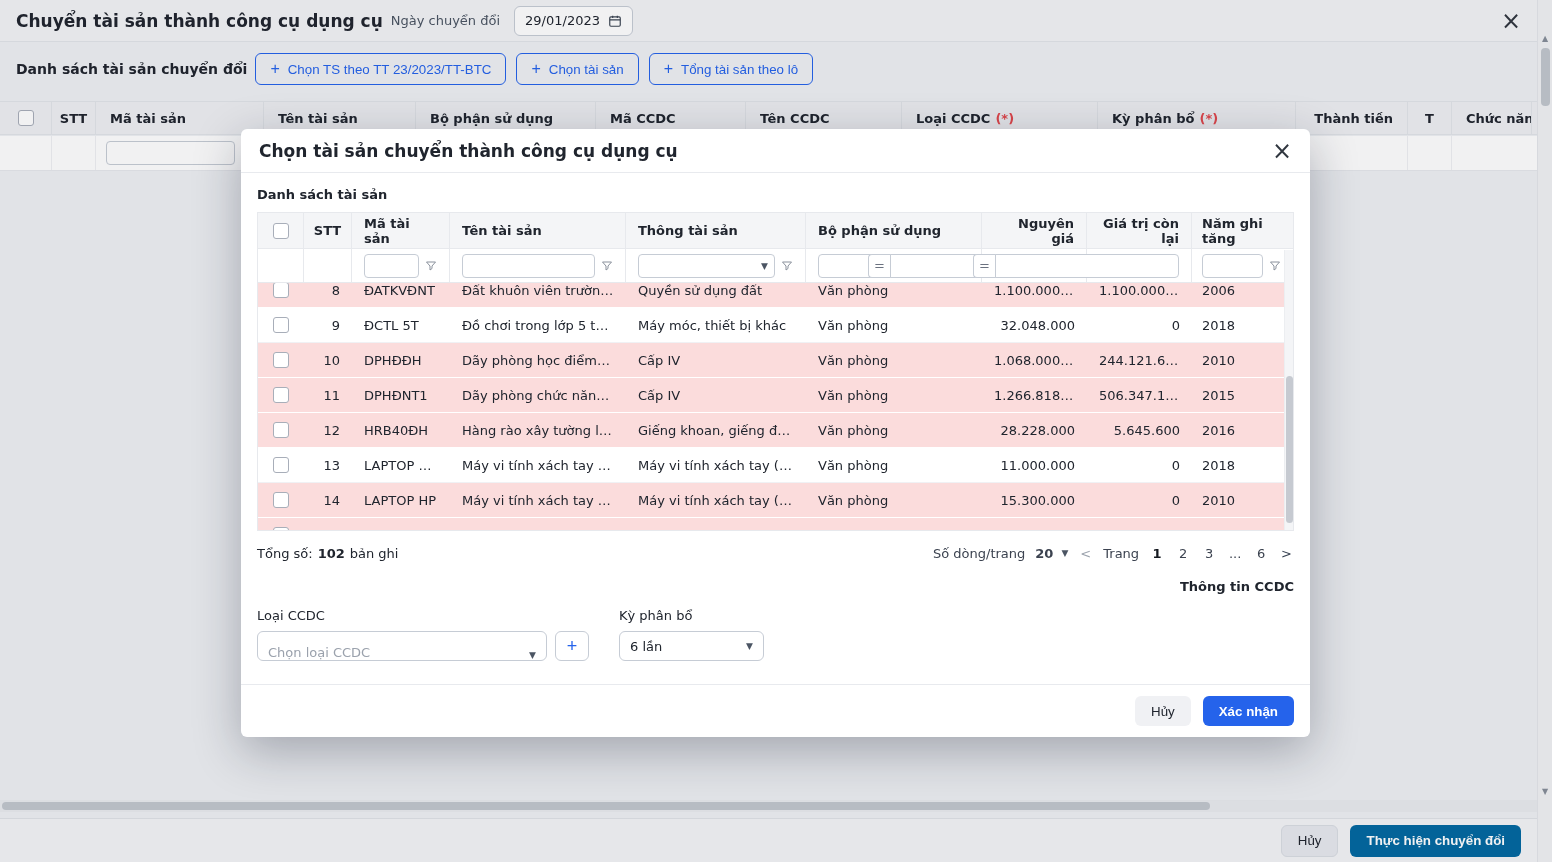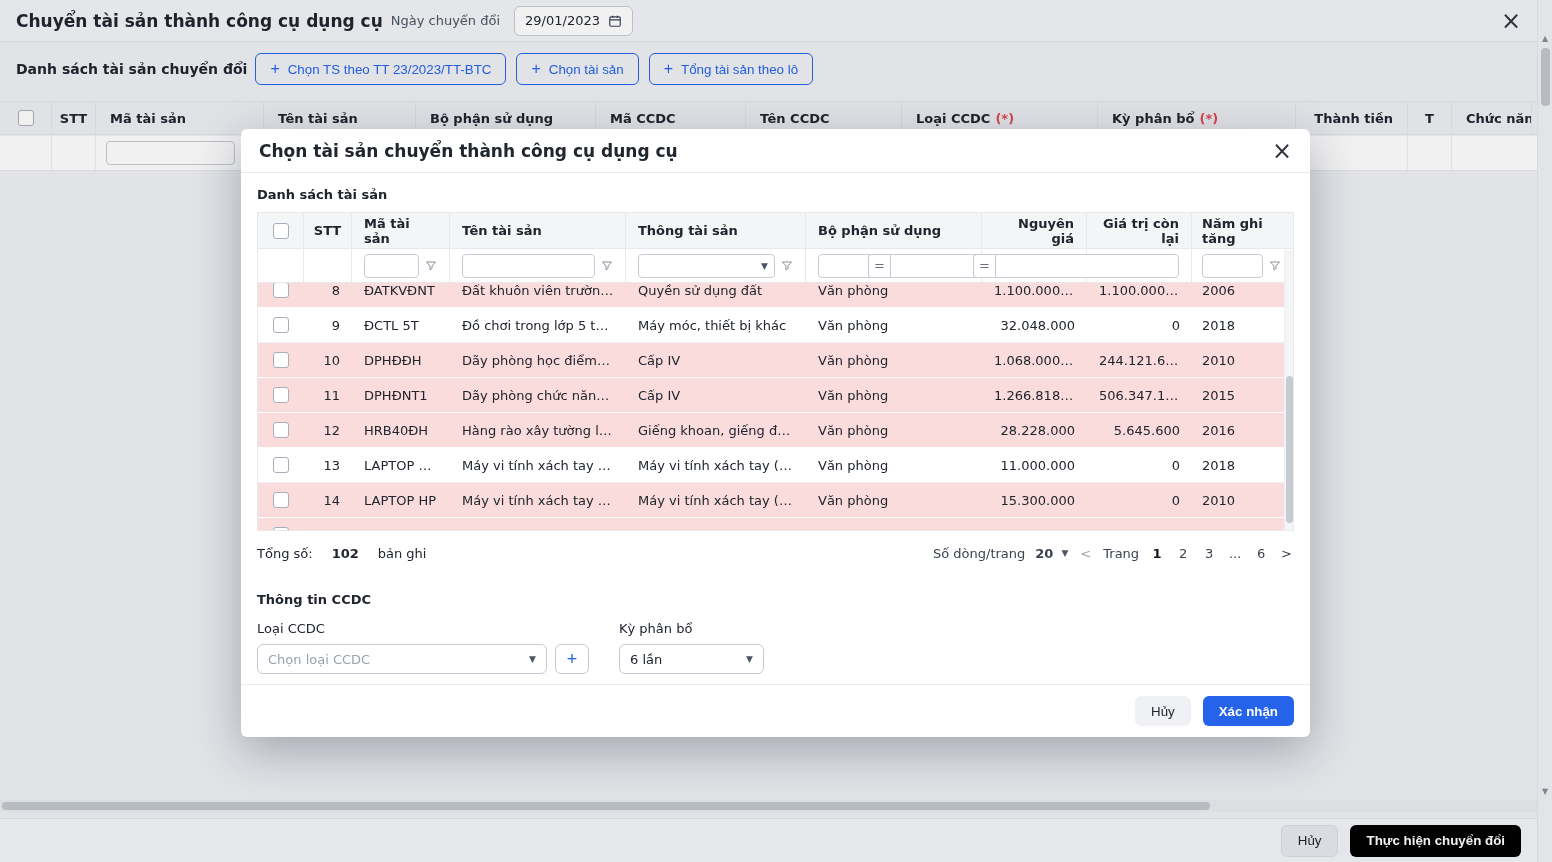--- a/index.html
+++ b/index.html
@@ -66,21 +66,21 @@
     background:#f1f2f4; border-left:1px solid #e4e6ea; }
   .vscroll .arrow { position:absolute; left:0; width:14px; text-align:center;
     font-size:8px; color:#868e99; }
   .vscroll .thumb { position:absolute; left:3px; top:48px; width:9px; height:58px;
     background:#c2c7ce; border-radius:4px; }
   .page-footer { position:absolute; bottom:0; left:0; right:15px; height:44px;
     background:#f4f5f7; border-top:1px solid #e0e3e7;
     display:flex; align-items:center; justify-content:flex-end; gap:12px; padding:0 16px; }
   .btn-ghost { height:32px; padding:0 16px; background:#e7e9ee; border:1px solid #d9dde3;
     border-radius:6px; color:#20252e; cursor:pointer; display:flex; align-items:center; }
-  .btn-primary { height:32px; padding:0 16px; background:#000000; border:none;
+  .btn-primary { height:32px; padding:0 16px; background:#0369a1; border:none;
     border-radius:6px; color:#fff; font-weight:600; cursor:pointer;
     display:flex; align-items:center; }
 
   
   .overlay { position:absolute; inset:0; background:rgba(15,23,42,0.06); }
   .modal { position:absolute; left:241px; top:129px; width:1069px; height:608px;
     background:#fff; border-radius:6px; box-shadow:0 14px 48px rgba(15,23,42,0.30); }
   .modal-header { height:44px; display:flex; align-items:center; justify-content:space-between;
     padding:0 18px; border-bottom:1px solid #e8eaee; }
   .modal-title { font-size:17px; font-weight:bold; }
@@ -124,38 +124,38 @@
     color:#6b7280; background:#fff; flex:none; }
   .eqgroup .fi { flex:1; border-radius:0 4px 4px 0; }
 
   .mt-scroll { position:absolute; top:37px; right:0; bottom:0; width:9px;
     background:#f4f5f7; border-left:1px solid #eceef1; }
   .mt-scroll .thumb { position:absolute; left:1px; top:126px; width:7px; height:147px;
     background:#c6cad1; border-radius:4px; }
 
   
   .pgn { display:flex; align-items:center; height:44px; }
-  .pgn .total { display:flex; gap:19px; }
+  .pgn .total { display:flex; gap:5px; }
   .pgn .total b { font-weight:bold; }
   .pgn-right { margin-left:auto; display:flex; align-items:center; gap:10px; color:#3c4350; }
   .pp-select { display:flex; align-items:center; gap:8px; cursor:pointer; }
   .pg-chevron { color:#9aa1ac; cursor:pointer; padding:0 2px; }
   .pg-chevron.next { color:#374151; }
   .pg-num { min-width:16px; text-align:center; cursor:pointer; color:#3c4350; }
   .pg-num.active { font-weight:bold; color:#14181f; }
 
   
-  .ccdc-title { font-weight:bold; margin:17px 0 14px; }
+  .ccdc-title { font-weight:bold; margin:4px 0 14px;text-align:right; }
   .ccdc-row { display:flex; gap:30px; }
   .field-label { display:block; margin-bottom:8px; }
   .select { height:30px; border:1px solid #c6ccd5; border-radius:6px; background:#fff;
     display:flex; align-items:center; justify-content:space-between; gap:10px;
     padding:0 10px; cursor:pointer; }
   .select .ph { color:#9aa1ac; }
-  .w-type { width:290px; }
+  .w-type { width:290px;align-items:flex-end; }
   .w-period { width:145px; }
   .type-group { display:flex; gap:8px; }
   .btn-add { width:34px; height:30px; border:1px solid #c6ccd5; border-radius:6px;
     background:#fff; color:#2563eb; font-size:18px; line-height:1; cursor:pointer;
     display:flex; align-items:center; justify-content:center; }
 
   .modal-footer { position:absolute; left:0; right:0; bottom:0; height:53px;
     border-top:1px solid #e8eaee; display:flex; align-items:center;
     justify-content:flex-end; gap:12px; padding:0 16px; }
   .btn-cancel { height:30px; padding:0 16px; background:#f0f1f4; border:none;

